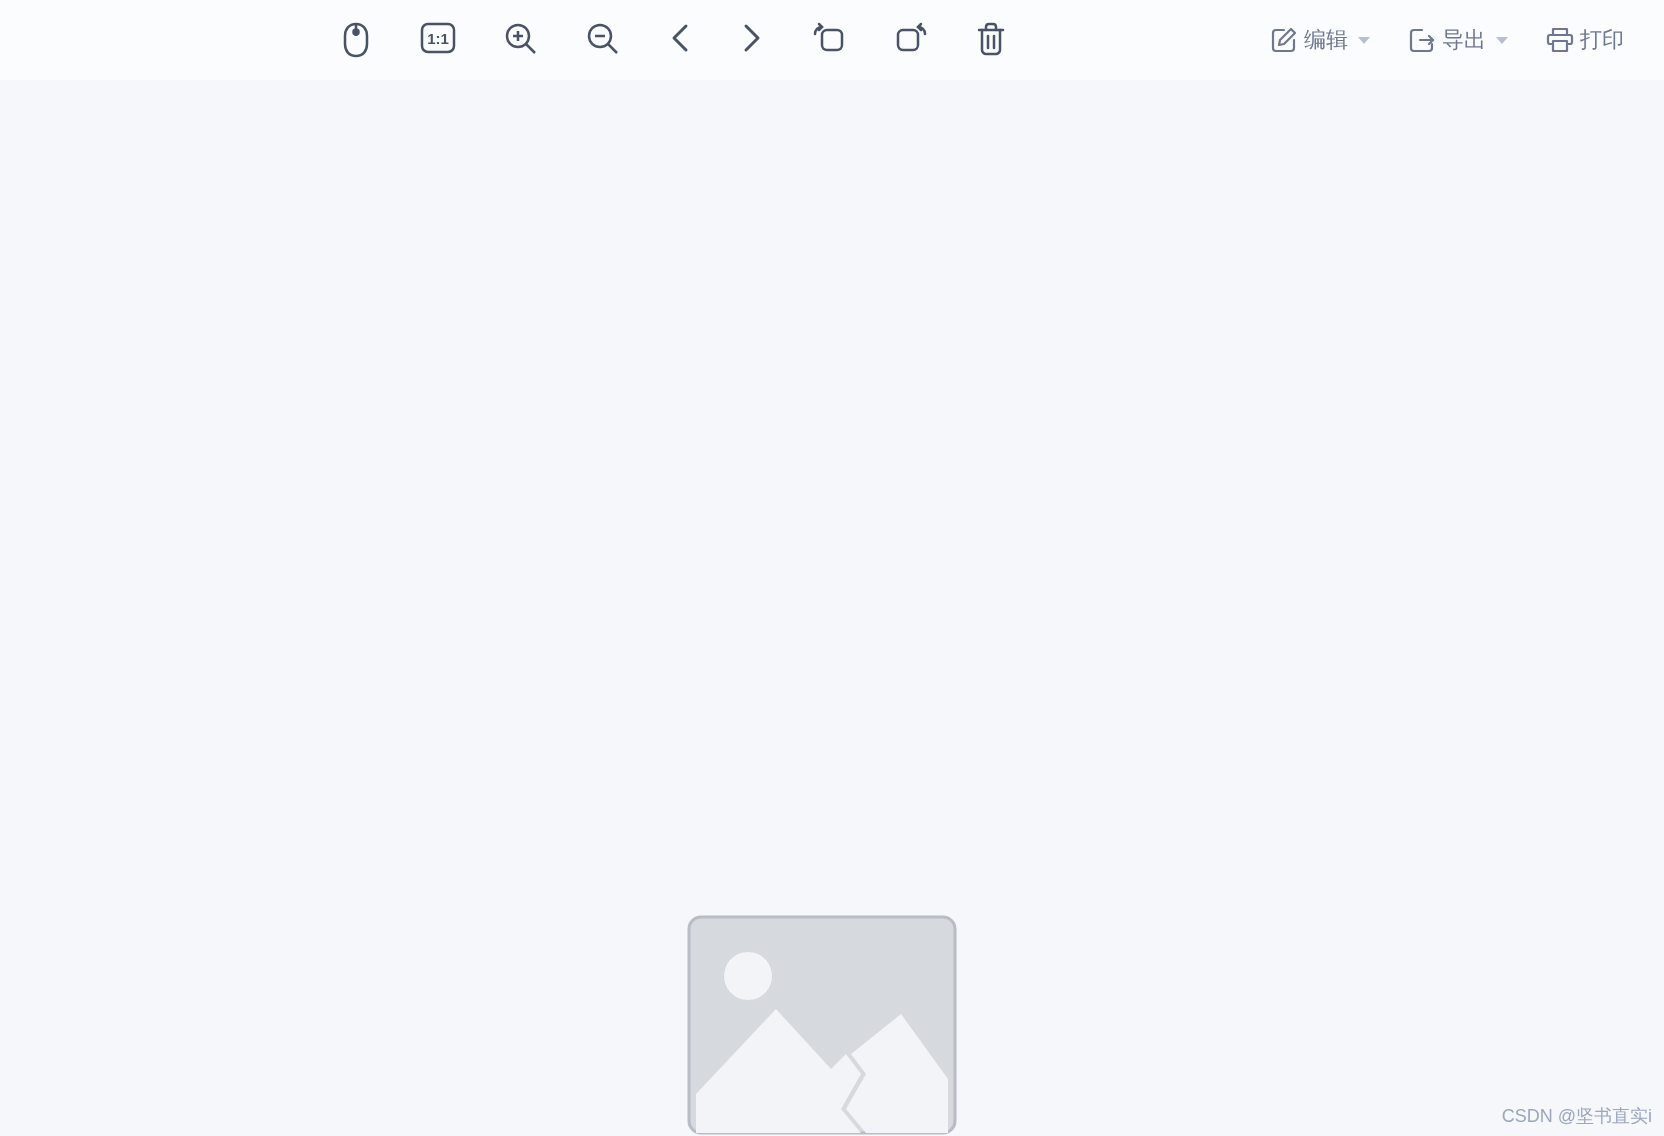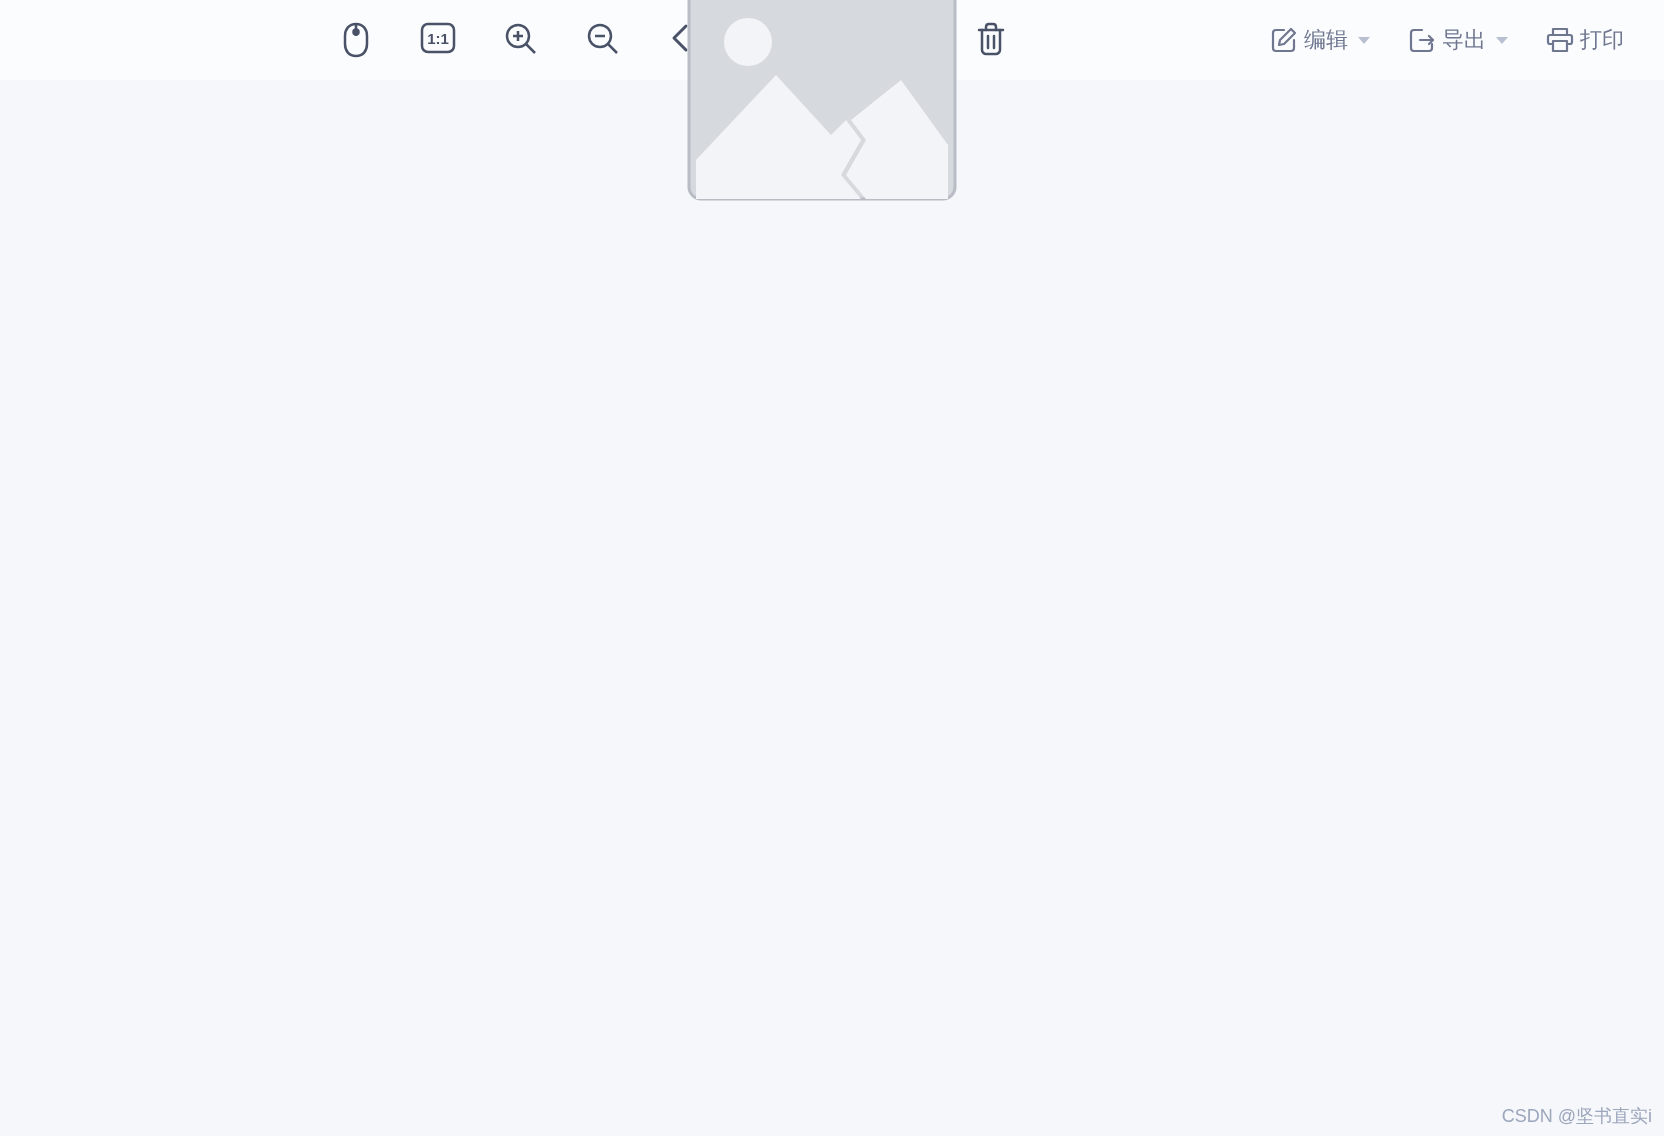--- a/index.html
+++ b/index.html
@@ -64,21 +64,21 @@
       height: 0;
       border-left: 6px solid transparent;
       border-right: 6px solid transparent;
       border-top: 7px solid #b8bfd0;
       margin-left: 4px;
     }
     .canvas-area {
       width: 100%;
       height: calc(100% - 80px);
       display: flex;
-      align-items: flex-start;
+      align-items: flex-end;
       justify-content: center;
       position: relative;
     }
     .placeholder-image {
       width: 272px;
       height: 222px;
       margin-top: -100px;
       margin-left: -20px;
     }
     .watermark {

